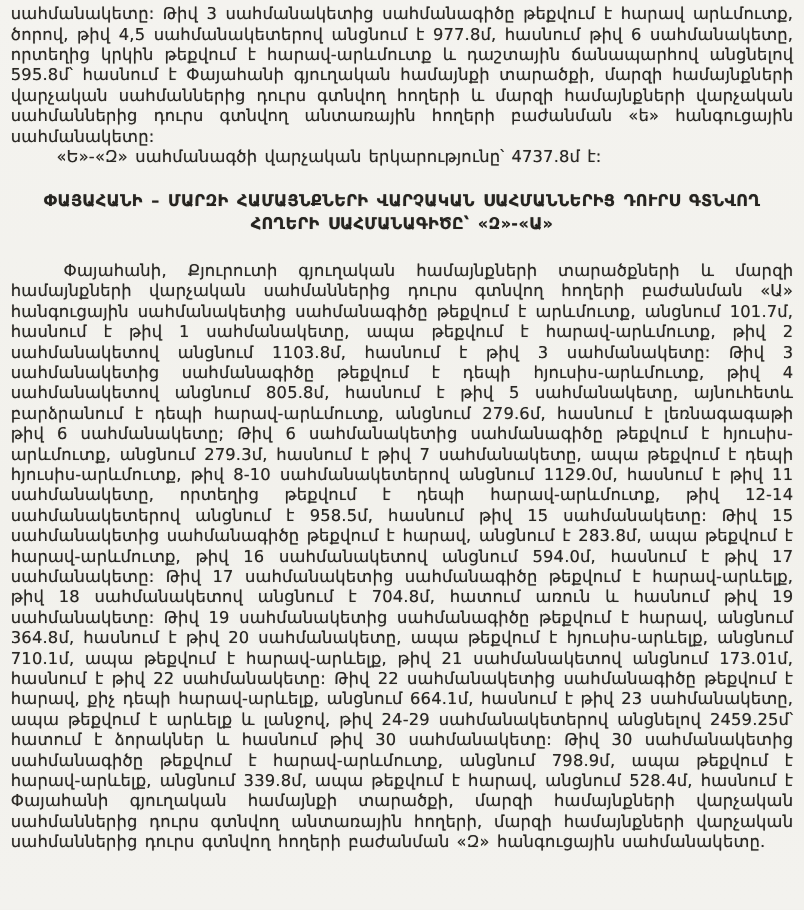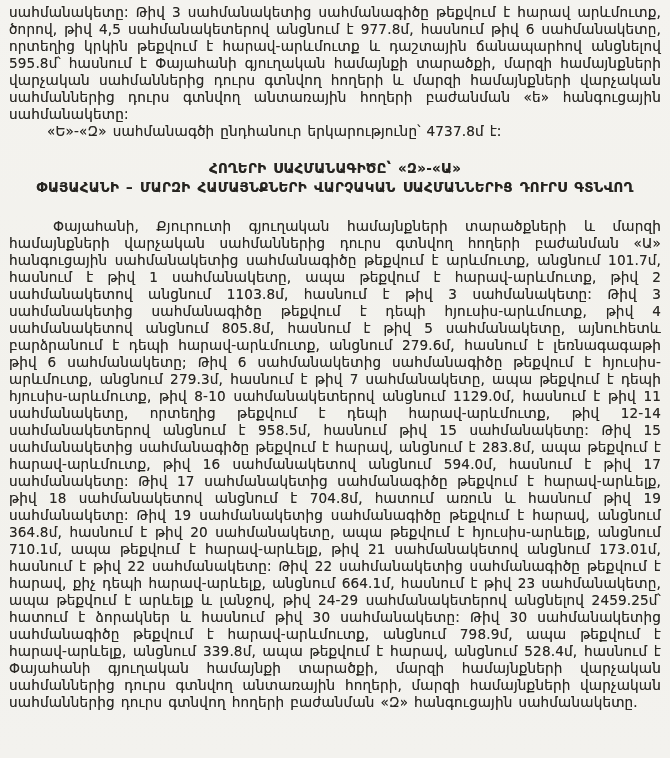--- a/index.html
+++ b/index.html
@@ -55,23 +55,23 @@
     display: block;
   }
 </style>
 </head>
 <body>
 
 <div class="page">
 
   <p class="para">սահմանակետը: Թիվ 3 սահմանակետից սահմանագիծը թեքվում է հարավ արևմուտք, ծորով, թիվ 4,5 սահմանակետերով անցնում է 977.8մ, հասնում թիվ 6 սահմանակետը, որտեղից կրկին թեքվում է հարավ-արևմուտք և դաշտային ճանապարհով անցնելով 595.8մ՝ հասնում է Փայահանի գյուղական համայնքի տարածքի, մարզի համայնքների վարչական սահմաններից դուրս գտնվող հողերի և մարզի համայնքների վարչական սահմաններից դուրս գտնվող անտառային հողերի բաժանման «ե» հանգուցային սահմանակետը:</p>
 
-  <p class="summary-line">«Ե»-«Զ» սահմանագծի  ընդհանուր երկարությունը՝  4737.8մ է:</p>
+  <p class="summary-line">«Ե»-«Զ» սահմանագծի  վարչական երկարությունը՝  4737.8մ է:</p>
 
   <div class="heading">
+    <span class="heading-line">ՓԱՅԱՀԱՆԻ – ՄԱՐԶԻ  ՀԱՄԱՅՆՔՆԵՐԻ ՎԱՐՉԱԿԱՆ ՍԱՀՄԱՆՆԵՐԻՑ ԴՈՒՐՍ  ԳՏՆՎՈՂ</span>
     <span class="heading-line">ՀՈՂԵՐԻ  ՍԱՀՄԱՆԱԳԻԾԸ՝  «Զ»-«Ա»</span>
-    <span class="heading-line">ՓԱՅԱՀԱՆԻ – ՄԱՐԶԻ  ՀԱՄԱՅՆՔՆԵՐԻ ՎԱՐՉԱԿԱՆ ՍԱՀՄԱՆՆԵՐԻՑ ԴՈՒՐՍ  ԳՏՆՎՈՂ</span>
   </div>
 
   <p class="para indented">Փայահանի, Քյուրուտի գյուղական համայնքների տարածքների և մարզի համայնքների վարչական սահմաններից դուրս գտնվող հողերի բաժանման «Ա» հանգուցային սահմանակետից սահմանագիծը թեքվում է արևմուտք, անցնում 101.7մ, հասնում է թիվ 1 սահմանակետը, ապա թեքվում է հարավ-արևմուտք, թիվ 2 սահմանակետով անցնում 1103.8մ, հասնում է թիվ 3 սահմանակետը: Թիվ 3 սահմանակետից սահմանագիծը թեքվում է դեպի հյուսիս-արևմուտք, թիվ 4 սահմանակետով անցնում 805.8մ, հասնում է թիվ 5 սահմանակետը, այնուհետև բարձրանում է դեպի հարավ-արևմուտք, անցնում 279.6մ, հասնում է լեռնագագաթի թիվ 6 սահմանակետը; Թիվ 6 սահմանակետից սահմանագիծը թեքվում է հյուսիս-արևմուտք, անցնում 279.3մ, հասնում է թիվ 7 սահմանակետը, ապա թեքվում է դեպի հյուսիս-արևմուտք, թիվ 8-10 սահմանակետերով անցնում 1129.0մ, հասնում է թիվ 11 սահմանակետը, որտեղից թեքվում է դեպի հարավ-արևմուտք, թիվ 12-14 սահմանակետերով անցնում է 958.5մ, հասնում թիվ 15 սահմանակետը: Թիվ 15 սահմանակետից սահմանագիծը թեքվում է հարավ, անցնում է 283.8մ, ապա թեքվում է հարավ-արևմուտք, թիվ 16 սահմանակետով անցնում 594.0մ, հասնում է թիվ 17 սահմանակետը: Թիվ 17 սահմանակետից սահմանագիծը թեքվում է հարավ-արևելք, թիվ 18 սահմանակետով անցնում է 704.8մ, հատում առուն և հասնում թիվ 19 սահմանակետը: Թիվ 19 սահմանակետից սահմանագիծը թեքվում է հարավ, անցնում 364.8մ, հասնում է թիվ 20 սահմանակետը, ապա թեքվում է հյուսիս-արևելք, անցնում 710.1մ, ապա թեքվում է հարավ-արևելք, թիվ 21 սահմանակետով անցնում 173.01մ, հասնում է թիվ 22 սահմանակետը: Թիվ 22 սահմանակետից սահմանագիծը թեքվում է հարավ, քիչ դեպի հարավ-արևելք, անցնում 664.1մ, հասնում է թիվ 23 սահմանակետը, ապա թեքվում է արևելք և լանջով, թիվ 24-29 սահմանակետերով անցնելով 2459.25մ՝ հատում է ձորակներ և հասնում թիվ 30 սահմանակետը: Թիվ 30 սահմանակետից սահմանագիծը թեքվում է հարավ-արևմուտք, անցնում 798.9մ, ապա թեքվում է հարավ-արևելք, անցնում 339.8մ, ապա թեքվում է հարավ, անցնում 528.4մ, հասնում է Փայահանի գյուղական համայնքի տարածքի, մարզի համայնքների վարչական սահմաններից դուրս գտնվող անտառային հողերի, մարզի համայնքների վարչական սահմաններից դուրս գտնվող հողերի բաժանման «Զ» հանգուցային սահմանակետը.</p>
 
 
 </div>
 
 </body></html>

